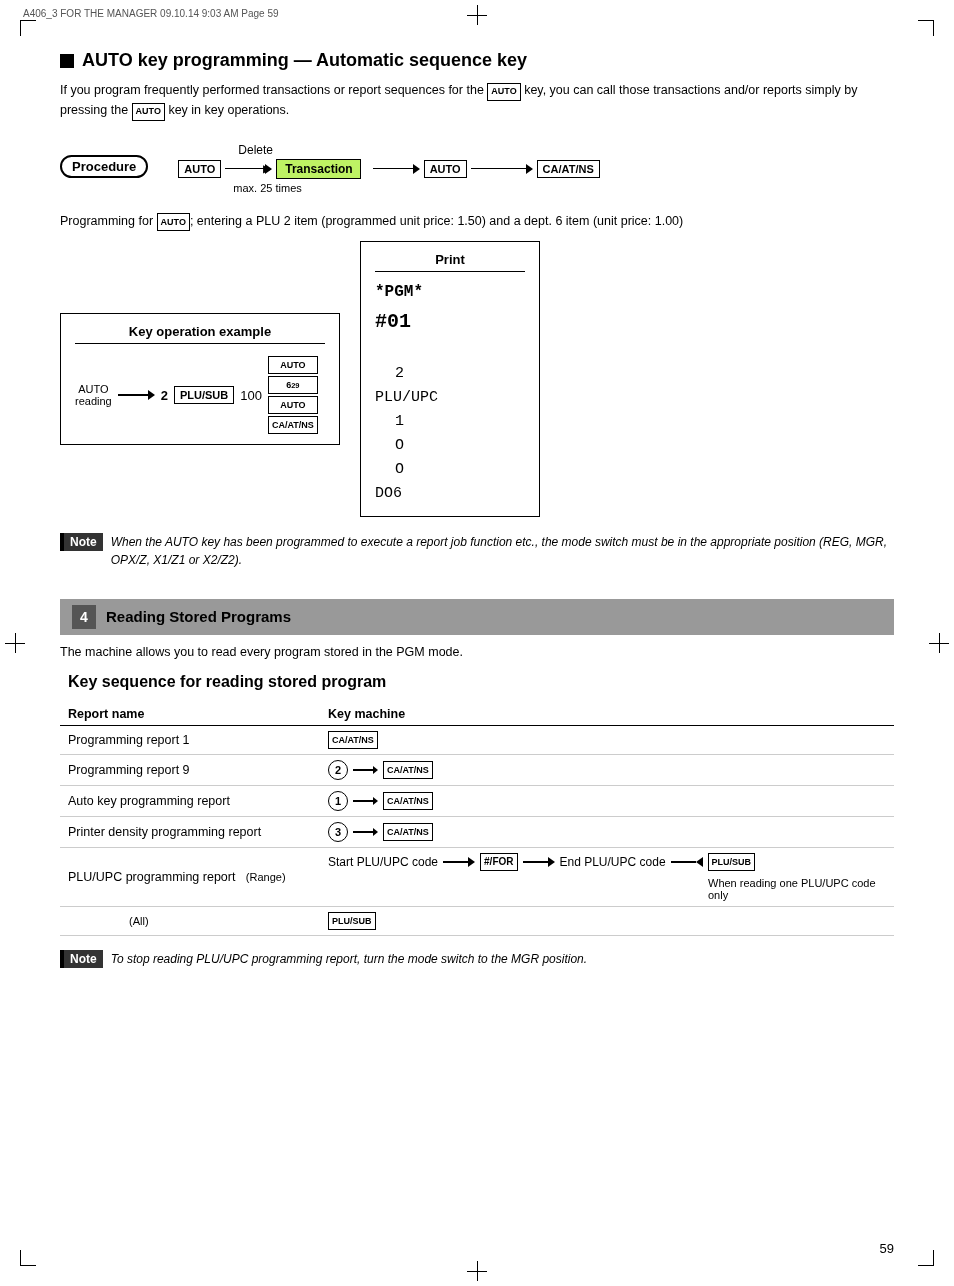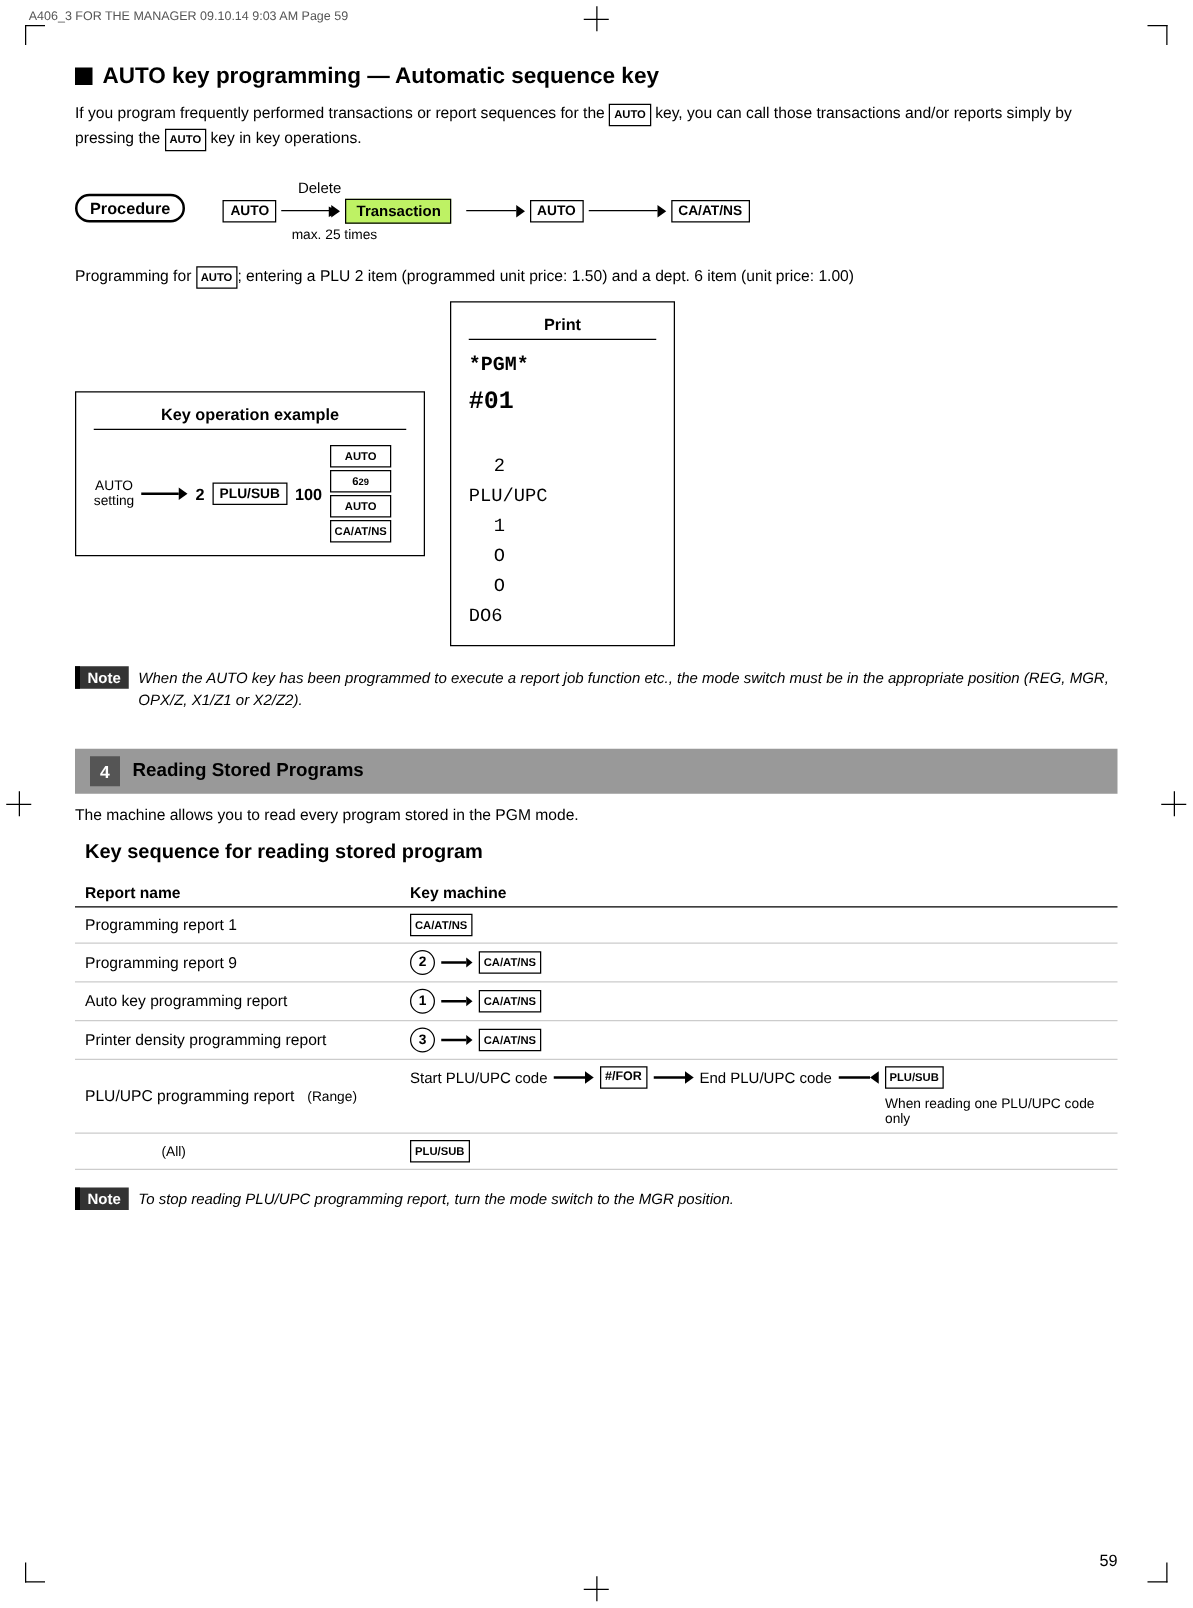--- a/index.html
+++ b/index.html
@@ -460,29 +460,29 @@
       Programming for <span class="key-btn small">AUTO</span>; entering a PLU 2 item (programmed unit price: 1.50) and a dept. 6 item (unit price: 1.00)
     </p>
 
     <div class="examples-area">
 
       <div class="key-operation-box">
         <div class="key-op-title">Key operation example</div>
         <div class="key-op-content">
           <div class="auto-label-stack">
             <span>AUTO</span>
-            <span>setting</span>
+            <span>reading</span>
           </div>
           <div class="long-arrow">
             <div class="long-arrow-line" style="width:30px;"></div>
             <div class="long-arrow-head"></div>
           </div>
           <span style="font-size:13px; font-weight:bold;">2</span>
           <span class="key-btn">PLU/SUB</span>
-          <span style="font-size:13px; font-weight:bold;">100</span>
+          <span style="font-size:13px; font-weight:normal;">100</span>
           <div class="stacked-keys">
             <span class="key-btn small">AUTO</span>
             <span class="key-btn small" style="font-size:9px; padding: 0 3px;">6<sup>29</sup></span>
             <span class="key-btn small">AUTO</span>
             <span class="key-btn small">CA/AT/NS</span>
           </div>
         </div>
       </div>
 
       <div class="print-box">

